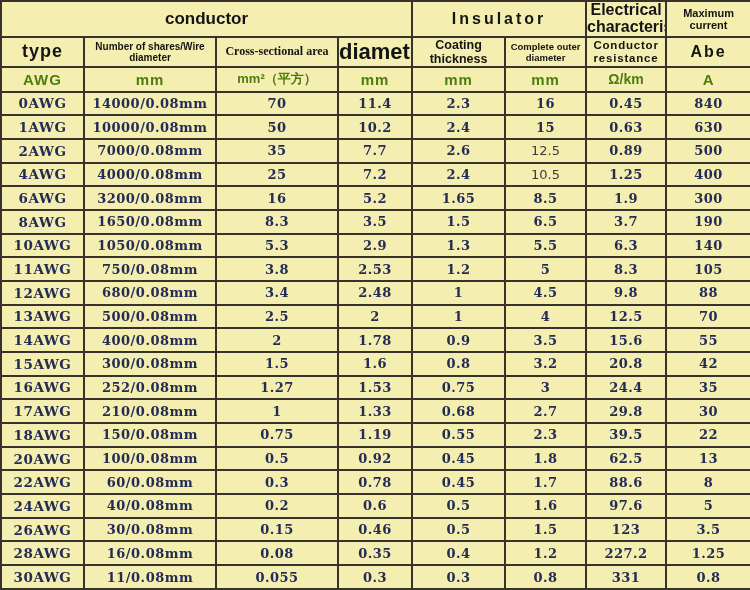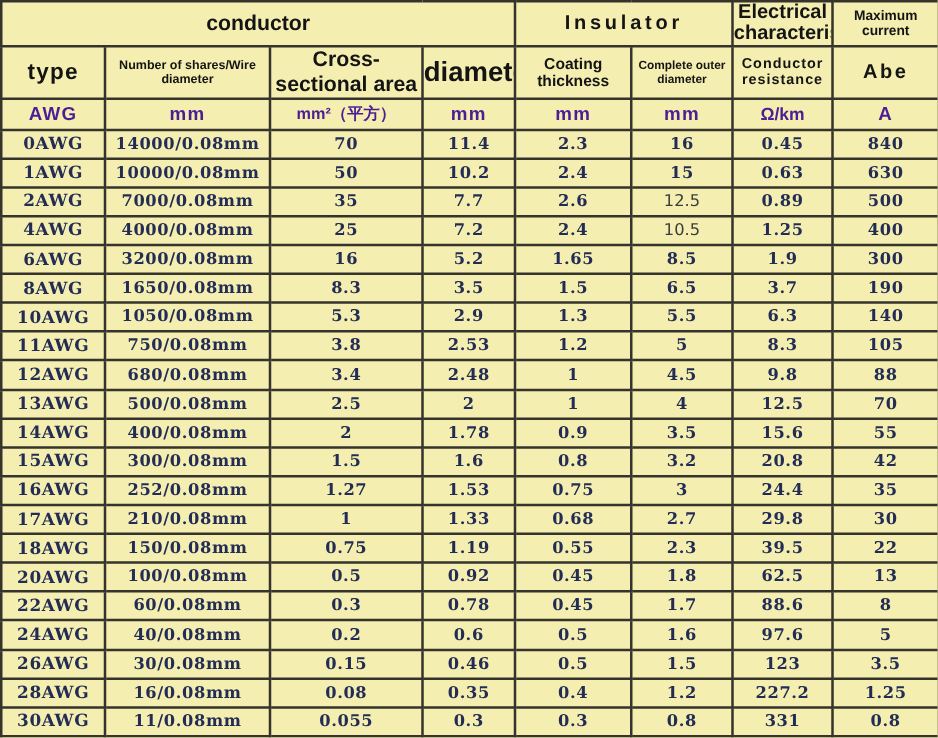--- a/index.html
+++ b/index.html
@@ -26,29 +26,29 @@
 
   
   .gh-conductor { font-size: 17px; font-weight: bold; }
   .gh-insulator { font-size: 16px; font-weight: bold; letter-spacing: 3px; }
   .gh-electrical { font-size: 16px; font-weight: bold; line-height: 1.05; }
   .gh-max { font-size: 11px; font-weight: 600; }
 
   
   .h-type { font-size: 18px; font-weight: bold; letter-spacing: 1px; }
   .h-shares { font-size: 10px; font-weight: 600; }
-  .h-cross { font-size: 17px; font-weight: 600; }
+  .h-cross { font-size: 12px; font-weight: 600; font-family: Liberation Serif, serif; }
   .h-diameter { font-size: 22px; font-weight: bold; }
   .h-coating { font-size: 12.5px; font-weight: 600; }
   .h-outer { font-size: 9.5px; font-weight: 600; margin-top: 32px; }
   .h-resist { font-size: 11.5px; font-weight: bold; letter-spacing: 0.8px; line-height: 1.1; }
   .h-abe { font-size: 16px; font-weight: bold; letter-spacing: 2px; }
 
   
-  .unit { font-size: 15px; font-weight: bold; color: #4c1d95; letter-spacing: 1px; }
+  .unit { font-size: 15px; font-weight: bold; color: #4d7c0f; letter-spacing: 1px; }
   .unit.c2 { font-size: 13px; letter-spacing: 0; }
   .unit.c6 { font-size: 14px; letter-spacing: 0; }
 
   
   .data {
     font-family: "DejaVu Serif", serif;
     font-weight: bold;
     font-size: 13px;
     color: #232c55;
     letter-spacing: 0.5px;

